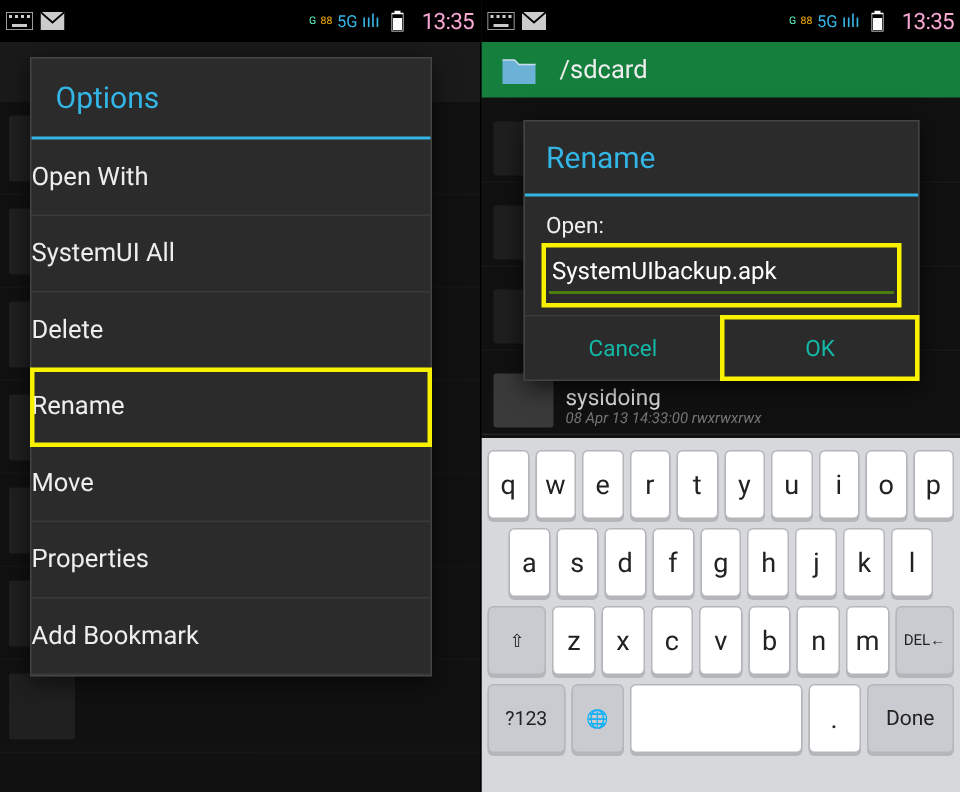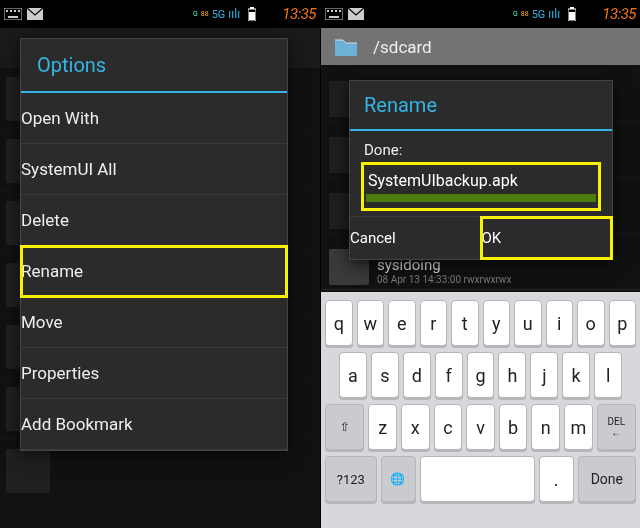--- a/index.html
+++ b/index.html
@@ -4,26 +4,26 @@
 <style>
   * { margin: 0; padding: 0; box-sizing: border-box; font-family: Roboto, Arial, sans-serif; }
   body { background: #000; width: 640px; height: 528px; display: flex; }
   .phone { width: 320px; height: 528px; position: relative; background: #1a1a1a; overflow: hidden; }
   .phone + .phone { border-left: 1px solid #000; }
 
   
   .statusbar { height: 28px; background: #000; color: #ccc; display: flex; align-items: center; padding: 0 4px; font-size: 11px; }
   .statusbar .left { display: flex; gap: 4px; align-items: center; }
   .statusbar .right { margin-left: auto; display: flex; gap: 3px; align-items: center; }
-  .statusbar .time { font-size: 15px; color: #f97316; margin-left: 18px; letter-spacing: -0.5px; font-style: italic; }
+  .statusbar .time { font-size: 15px; color: #f9a8d4; margin-left: 4px; letter-spacing: -0.5px; }
   .sb-ico { width: 18px; height: 14px; display: inline-flex; align-items: center; justify-content: center; }
   .sb-txt { font-size: 7px; color: #6fc; line-height: 7px; }
 
   
-  .navbar { height: 38px; background: #737373; display: flex; align-items: center; padding: 0 8px; gap: 10px; border-bottom: 1px solid #111; }
+  .navbar { height: 38px; background: #15803d; display: flex; align-items: center; padding: 0 8px; gap: 10px; border-bottom: 1px solid #111; }
   .nav-icon { width: 34px; height: 28px; display: flex; align-items: center; justify-content: center; }
   .nav-title { color: #eee; font-size: 17px; }
 
   
   .options-dialog { position: absolute; left: 20px; top: 38px; width: 268px; background: #2b2b2b; border: 1px solid #444; box-shadow: 0 4px 16px rgba(0,0,0,0.6); }
   .options-header { color: #33b5e5; font-size: 20px; padding: 14px 16px 14px; border-bottom: 2px solid #33b5e5; }
   .options-list { display: flex; flex-direction: column; }
   .option-item { color: #eee; font-size: 17px; padding: 15px 0; border-bottom: 1px solid #3a3a3a; cursor: pointer; }
   .option-item.highlighted { outline: 3px solid #f8f100; outline-offset: -2px; }
 
@@ -31,42 +31,42 @@
   .bg-list { position: absolute; left: 0; top: 68px; right: 0; bottom: 0; background: #111; }
   .bg-row { height: 62px; border-bottom: 1px solid #222; display:flex; align-items:center; padding: 0 6px; opacity:0.3; }
   .bg-thumb { width: 44px; height: 44px; background: #444; border-radius: 2px; }
 
   
   .r-bg-list { position: absolute; left:0; right:0; top:66px; bottom:0; background:#111; }
   .r-row { height: 56px; border-bottom: 1px solid #242424; display:flex; align-items:flex-end; padding: 4px 8px; gap: 8px; }
   .r-thumb { width: 40px; height: 36px; background:#3a3a3a; border-radius:2px; }
   .r-info { display:flex; flex-direction:column; }
   .r-name { color:#ddd; font-size:15px; }
-  .r-meta { color:#777; font-size:10px; }
+  .r-meta { color:#777; font-size:10px;font-style:italic; }
   .dim { opacity: 0.35; }
 
   
   .rename-dialog { position:absolute; left:28px; top:80px; width:264px; background:#2b2b2b; border:1px solid #444; box-shadow:0 4px 16px rgba(0,0,0,0.7); }
   .rename-header { color:#33b5e5; font-size:20px; padding:12px 14px; border-bottom:2px solid #33b5e5; }
   .rename-body { padding:10px 14px 8px; }
   .rename-label { color:#eee; font-size:15px; margin-bottom:6px; }
   .rename-field-wrap { outline:3px solid #f8f100; padding:2px 2px 6px; }
-  .rename-input { width:100%; background:transparent; border:none; border-bottom:8px solid #4d7c0f; color:#fff; font-size:16px; padding:4px 2px; outline:none; }
+  .rename-input { width:100%; background:transparent; border:none; border-bottom:2px solid #4d7c0f; color:#fff; font-size:16px; padding:4px 2px; outline:none; }
   .rename-btns { display:flex; border-top:1px solid #3a3a3a; }
-  .rename-btn { flex:1; color:#ffffff; font-size:15px; padding:12px 0; cursor:pointer; }
+  .rename-btn { flex:1; text-align:center; color:#14b8a6; font-size:15px; padding:12px 0; cursor:pointer; }
   .rename-btn + .rename-btn { border-left:1px solid #3a3a3a; }
   .rename-btn.highlighted { outline:3px solid #f8f100; outline-offset:-2px; }
 
   
   .keyboard { position:absolute; left:0; right:0; bottom:0; height:236px; background:#d6d8dc; display:flex; flex-direction:column; padding:8px 4px 4px; gap:6px; }
   .kb-row { display:flex; gap:4px; justify-content:center; }
   .key { background:#fff; border:1px solid #b4b6ba; border-radius:4px; box-shadow:0 2px 0 #b4b6ba; height:46px; flex:1; display:flex; align-items:center; justify-content:center; font-size:18px; color:#222; cursor:pointer; min-width:24px; }
   .key.fn { background:#c9cbd0; font-size:12px; flex:1.4; }
   .key.shift { flex:1.4; }
-  .key.del { flex:1.4; font-size:10px; flex-direction:column; line-height:1.1; }
+  .key.del { flex:1.4; font-size:10px; flex-direction:row; line-height:1.1; }
   .key.space { flex:3.4; }
   .key.done { flex:1.7; font-size:14px; font-weight:400; }
   .key.sym { flex:1.5; font-size:13px; }
   .row2 { padding: 0 14px; }
 </style>
 </head>
 <body>
 
 <div class="phone">
   <div class="statusbar">
@@ -209,21 +209,21 @@
       <div class="r-thumb"></div>
       <div class="r-info">
         <span class="r-name">SystemUI.apk</span>
       </div>
     </div>
   </div>
 
   <div class="rename-dialog">
     <div class="rename-header">Rename</div>
     <div class="rename-body">
-      <div class="rename-label">Done:</div>
+      <div class="rename-label">Open:</div>
       <div class="rename-field-wrap">
         <input class="rename-input" value="SystemUIbackup.apk" style="">
       </div>
     </div>
     <div class="rename-btns">
       <div class="rename-btn">Cancel</div>
       <div class="rename-btn highlighted">OK</div>
     </div>
   </div>
 

